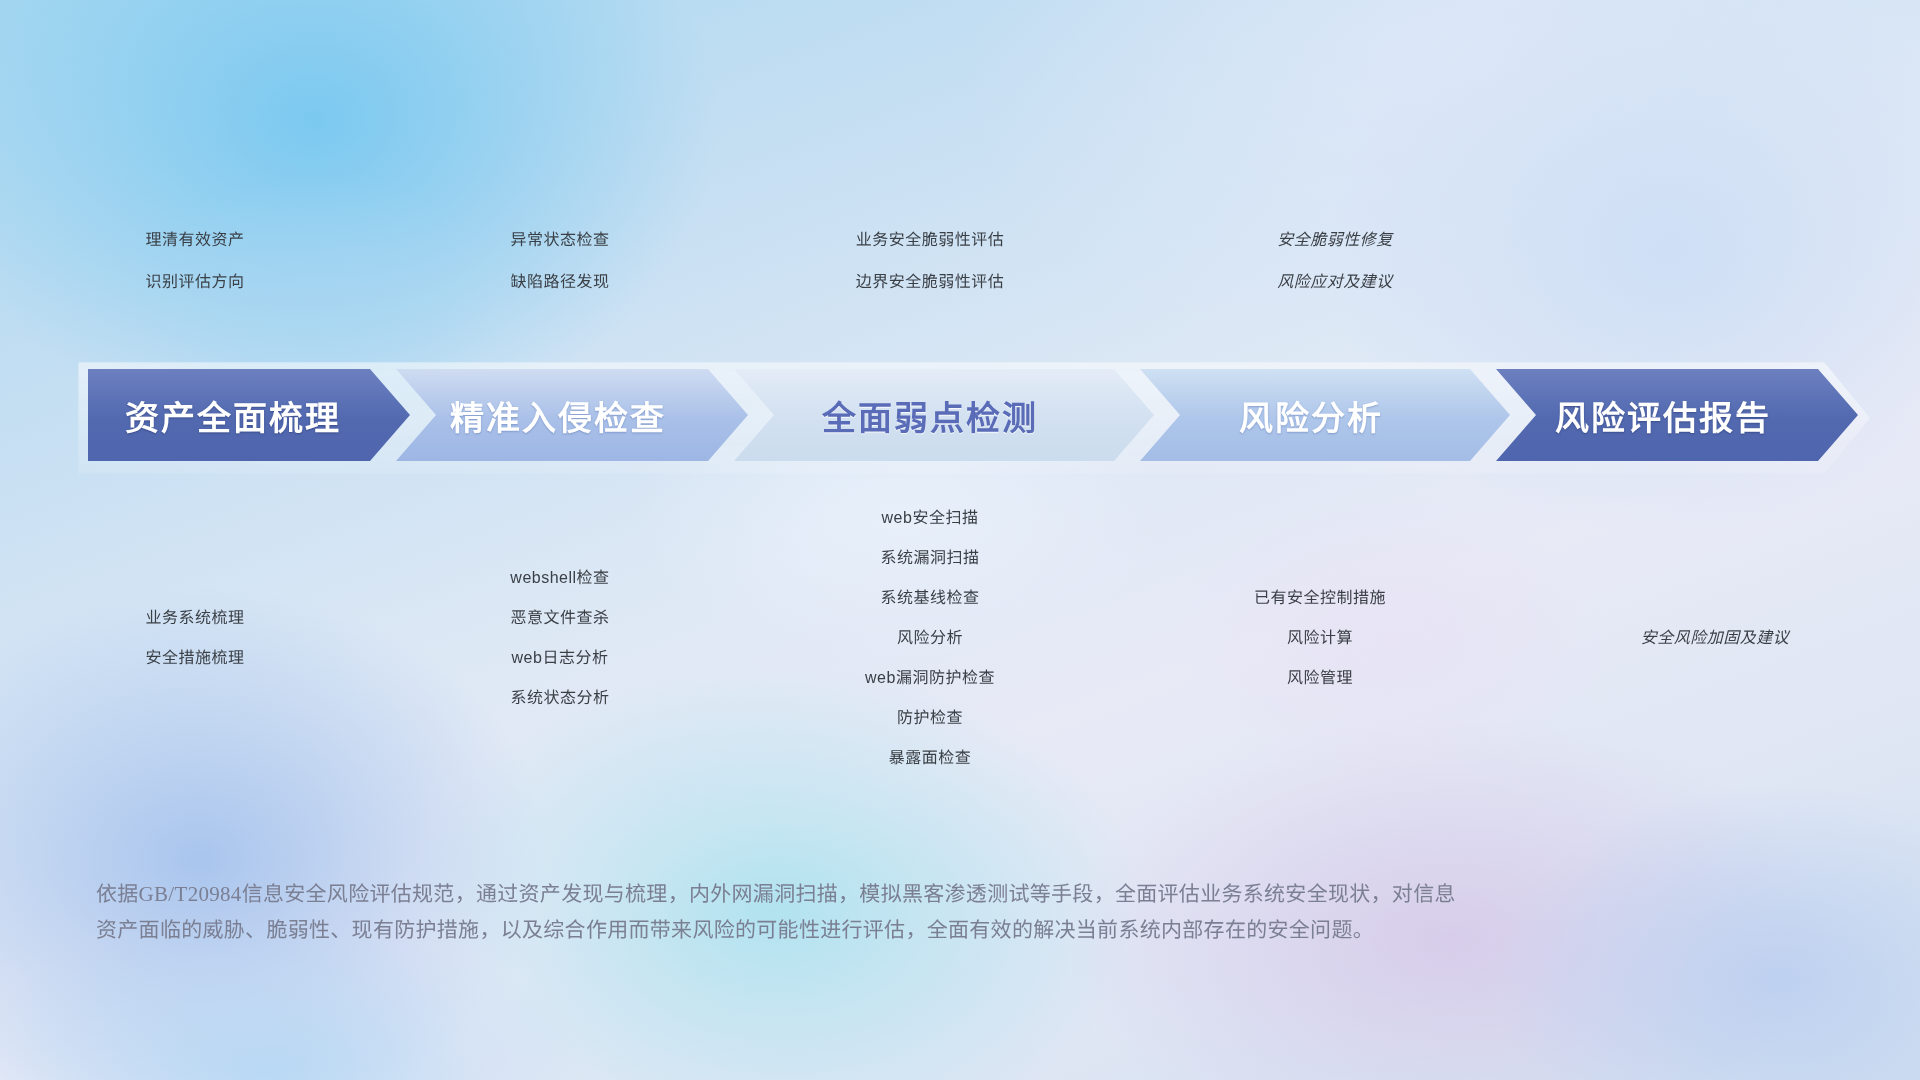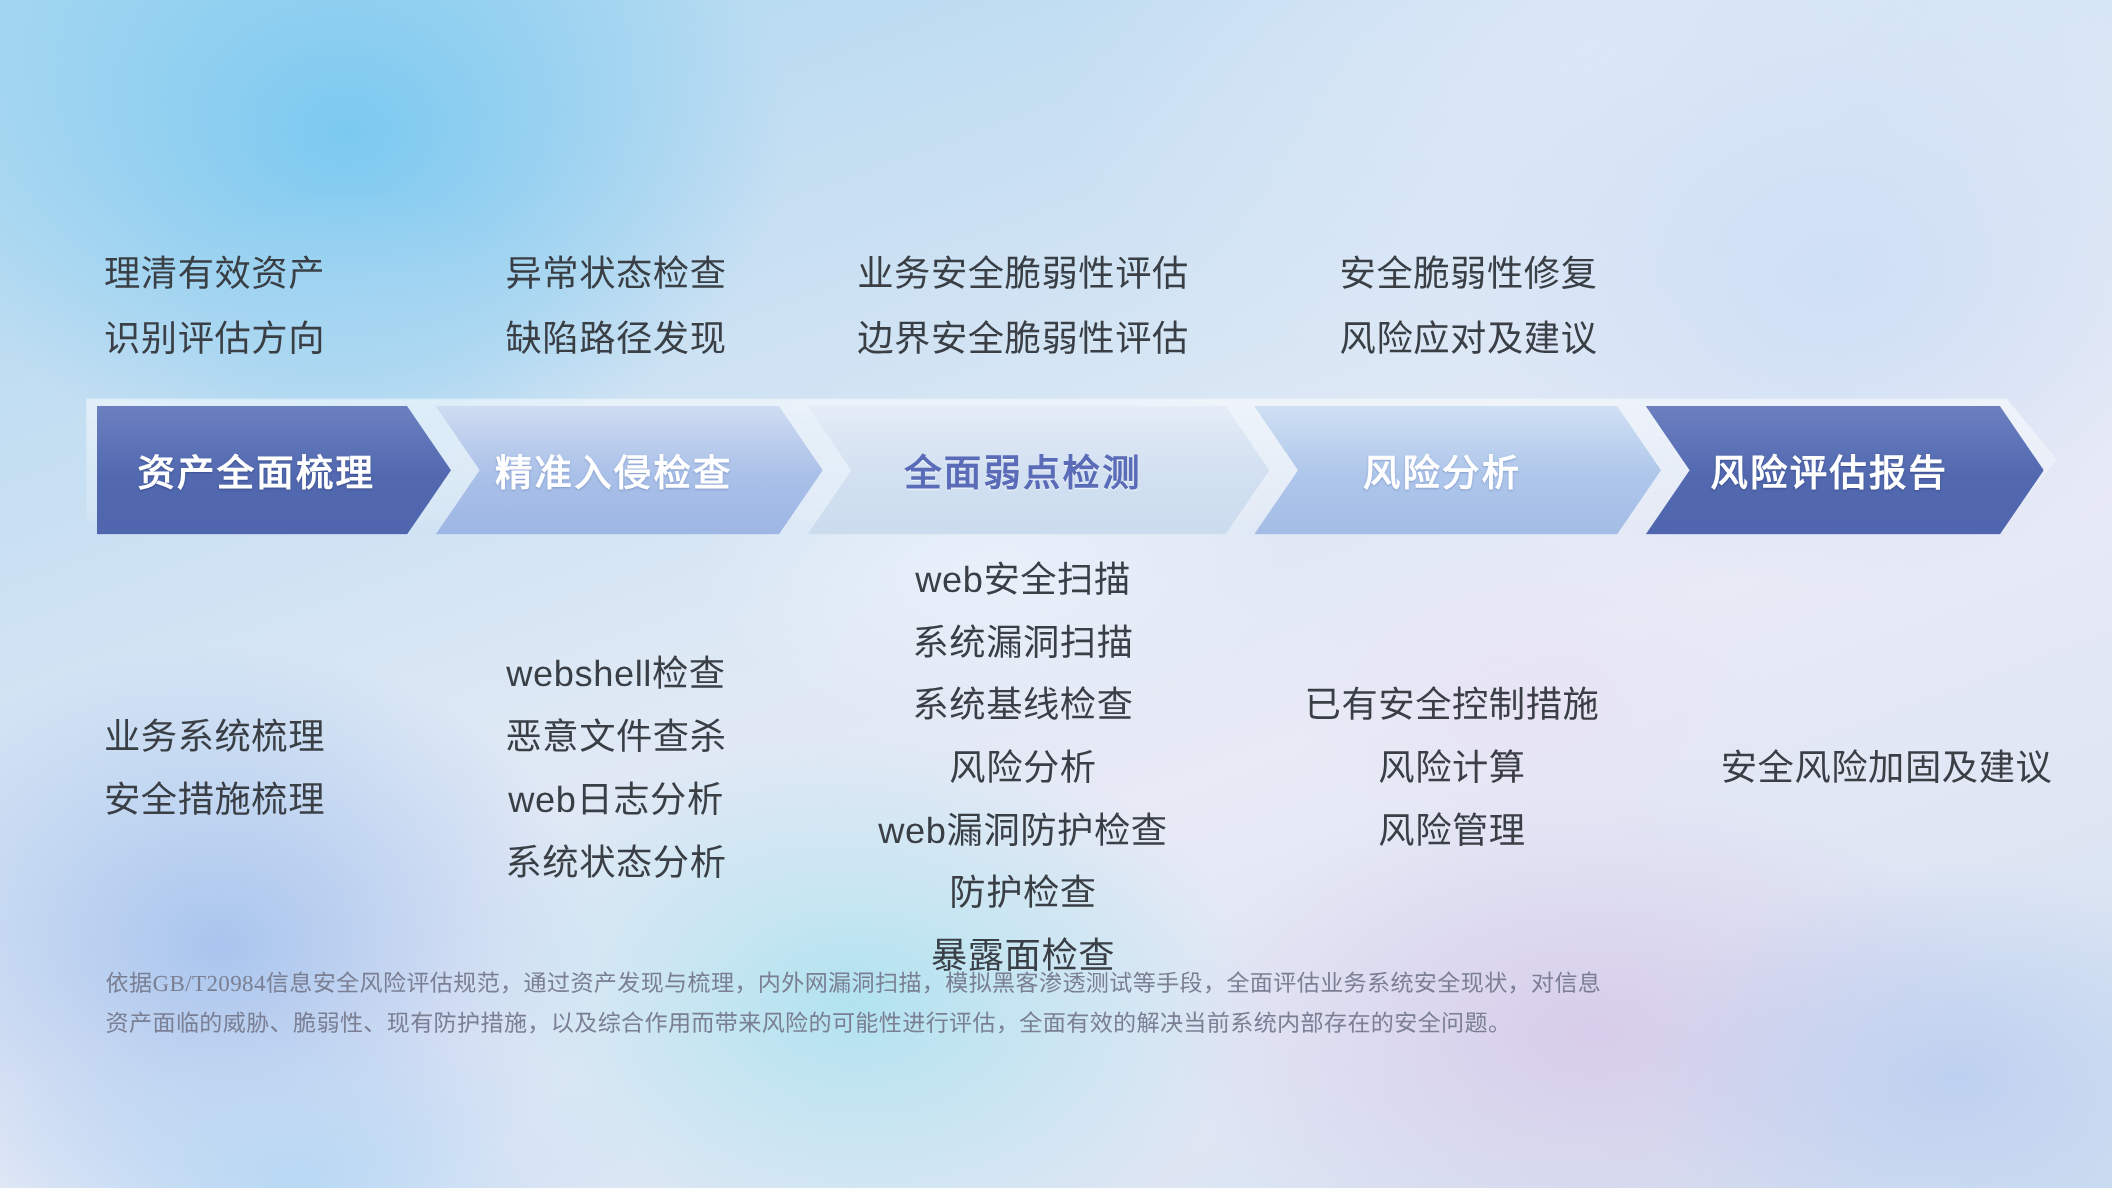--- a/index.html
+++ b/index.html
@@ -43,33 +43,33 @@
 
   
   #stage{position:absolute;inset:0;}
 
   .top-row,.bottom-row{position:absolute;left:0;width:1920px;display:flex;}
   .top-row{top:232px;}
   .bottom-row{top:510px;align-items:center;}
 
   .col{display:flex;flex-direction:column;align-items:center;}
   .c0{width:390px;} .c1{width:340px;} .c2{width:400px;}
-  .c3{width:380px;} .c4{width:410px;}
+  .c3{width:380px;} .c4{width:410px;font-style:italic;}
 
   .note{
-    font-size:33px;color:#3a3f46;line-height:1;
+    font-size:16px;color:#3a3f46;line-height:1;
     margin-bottom:26px;white-space:nowrap;letter-spacing:.5px;
   }
   .bottom-row .note{margin-bottom:0;}
   .bottom-row .note + .note{margin-top:24px;}
 
   
   #band{position:absolute;left:88px;top:369px;width:1770px;height:97px;}
   .chev{
-    position:absolute;top:0;height:117px;
+    position:absolute;top:0;height:92px;
     display:flex;align-items:center;justify-content:center;
     font-size:34px;font-weight:bold;letter-spacing:2px;
     clip-path:polygon(0 0, calc(100% - 40px) 0, 100% 50%, calc(100% - 40px) 100%, 0 100%);
   }
   .chev.arrowin{
     clip-path:polygon(0 0, calc(100% - 40px) 0, 100% 50%, calc(100% - 40px) 100%, 0 100%, 40px 50%);
   }
   .k0{left:0;width:322px;background:linear-gradient(180deg,#6c80c0 0%,#5269b0 55%,#4f66ae 100%);color:#fff;
       text-shadow:0 1px 2px rgba(30,45,95,.45);}
   .k1{left:308px;width:352px;background:linear-gradient(180deg,#cfdcf2 0%,#a9c0e8 55%,#9db6e4 100%);color:#fff;

